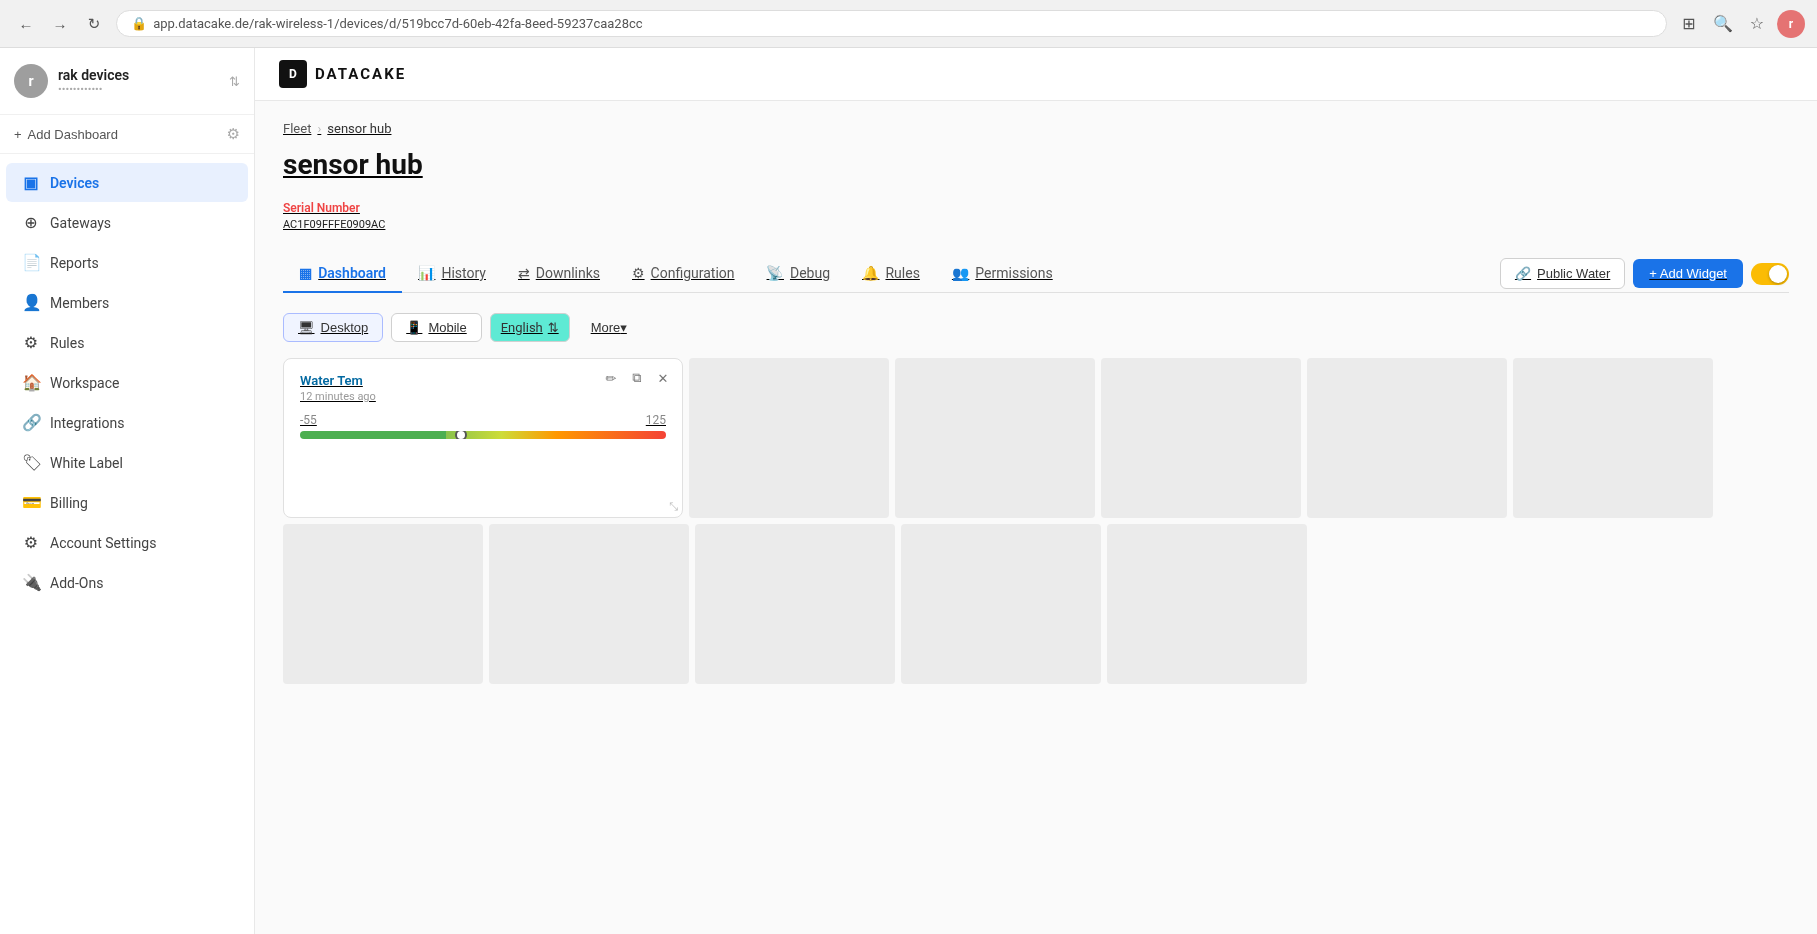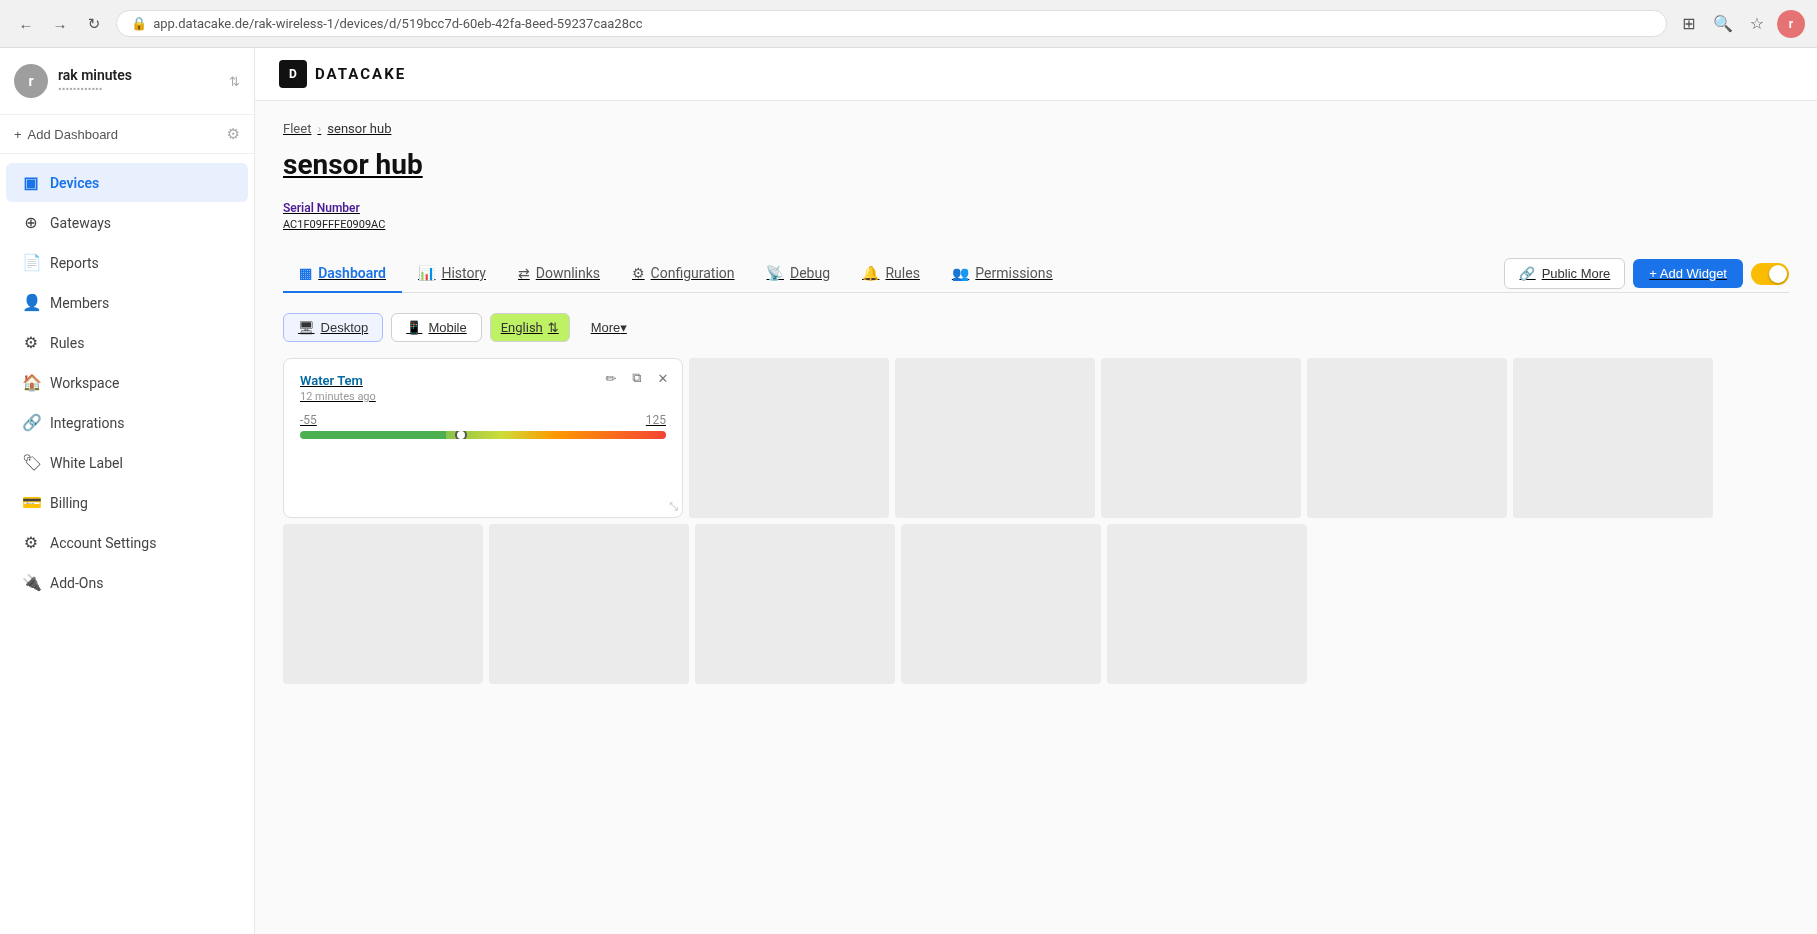--- a/index.html
+++ b/index.html
@@ -122,21 +122,21 @@
     .breadcrumb {
       display: flex; align-items: center; gap: 6px; font-size: 13px; color: #888; margin-bottom: 12px;
     }
     .breadcrumb .sep { color: #bbb; }
     .breadcrumb .link { color: #555; cursor: pointer; }
     .breadcrumb .current { color: #333; }
 
     .page-title { font-size: 28px; font-weight: 700; color: #111; margin-bottom: 20px; }
 
     .device-meta { display: flex; gap: 60px; margin-bottom: 24px; }
-    .meta-group .meta-label { font-size: 12px; color: #4c1d95; font-weight: 600; margin-bottom: 3px; }
+    .meta-group .meta-label { font-size: 12px; color: #ef4444; font-weight: 600; margin-bottom: 3px; }
     .meta-group .meta-value { font-size: 11px; color: #222; }
 
     
     .tabs-bar {
       display: flex; align-items: center; border-bottom: 1px solid #e0e0e0;
       margin-bottom: 20px; gap: 0;
     }
     .tab {
       display: flex; align-items: center; gap: 6px;
       padding: 10px 16px; cursor: pointer; font-size: 14px; color: #555;
@@ -173,21 +173,21 @@
     }
     .view-btn {
       display: flex; align-items: center; gap: 6px;
       padding: 6px 14px; border: 1px solid #d0d0d0; border-radius: 6px;
       background: white; font-size: 13px; color: #333; cursor: pointer;
     }
     .view-btn.active { background: #f0f4ff; border-color: #aabbff; }
     .lang-select {
       display: flex; align-items: center; gap: 5px;
       padding: 6px 10px; border: 1px solid #d0d0d0; border-radius: 6px;
-      background: #bef264; font-size: 13px; color: #333; cursor: pointer;
+      background: #5eead4; font-size: 13px; color: #333; cursor: pointer;
     }
     .more-btn {
       display: flex; align-items: center; 
       padding: 6px 12px; border: 1px solid transparent; border-radius: 6px;
       background: transparent; font-size: 13px; color: #333; cursor: pointer;
     }
 
     
     .live-indicator {
       display: flex; justify-content: flex-end; align-items: center; gap: 6px;
@@ -262,21 +262,21 @@
     <div class="profile-circle">r</div>
   </div>
 </div>
 
 <div class="app-container">
 
   <div class="sidebar">
     <div class="sidebar-workspace">
       <div class="workspace-avatar">r</div>
       <div class="workspace-info">
-        <div class="workspace-name">rak minutes</div>
+        <div class="workspace-name">rak devices</div>
         <div class="workspace-sub">••••••••••••</div>
       </div>
       <span class="workspace-chevron">⇅</span>
     </div>
 
     <div class="sidebar-add-dashboard">
       <button class="add-dash-btn">
         <span>+</span>
         <span>Add Dashboard</span>
       </button>
@@ -383,21 +383,21 @@
           <span>Rules</span>
         </div>
         <div class="tab">
           <span class="tab-icon">👥</span>
           <span>Permissions</span>
         </div>
 
         <div class="tabs-actions">
           <button class="public-link-btn">
             <span>🔗</span>
-            <span>Public More</span>
+            <span>Public Water</span>
           </button>
           <button class="add-widget-btn">
             <span>+ Add Widget</span>
           </button>
           <button class="toggle-btn">
             <span class="toggle-knob"></span>
             <span class="toggle-check">✓</span>
           </button>
         </div>
       </div>

